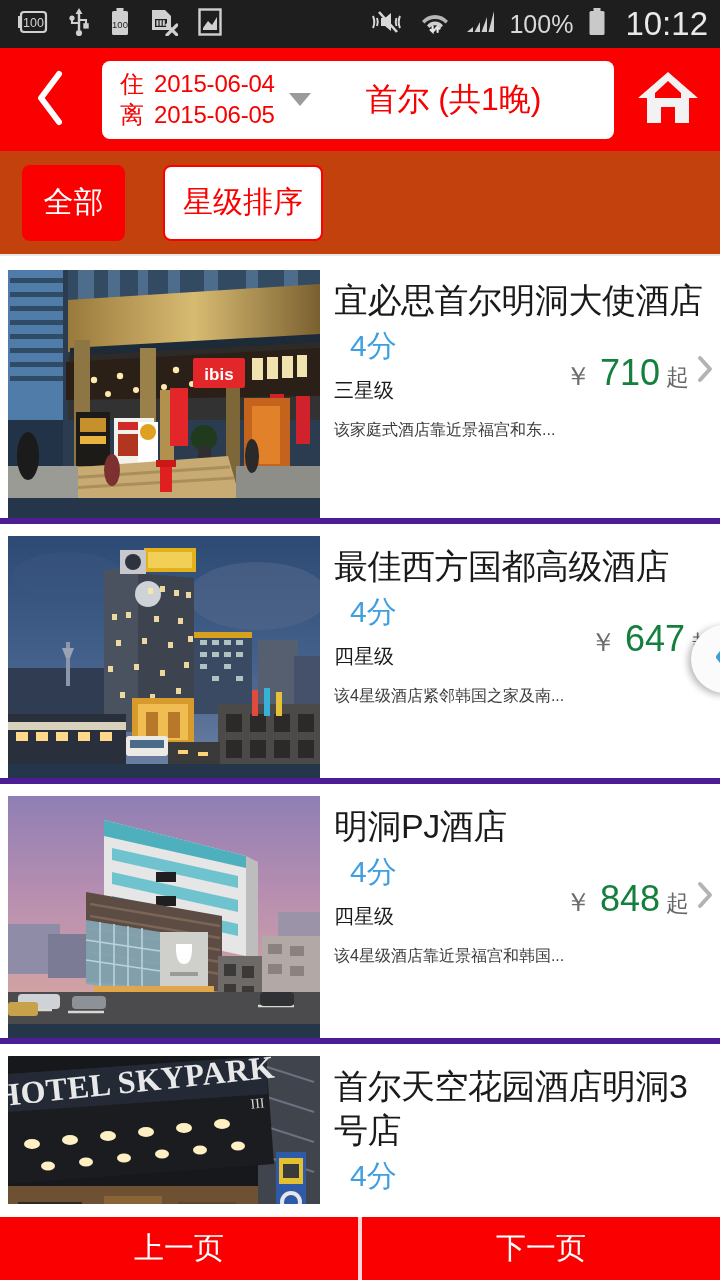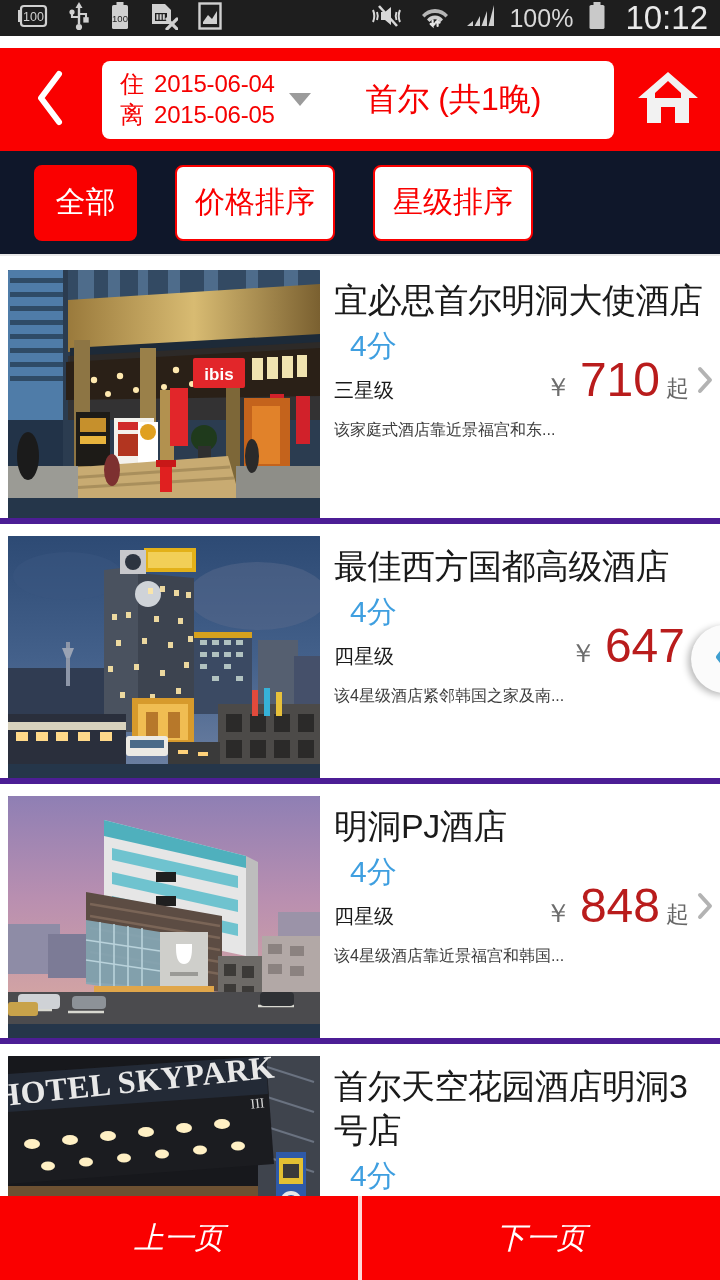--- a/index.html
+++ b/index.html
@@ -14,21 +14,21 @@
   .screen {
     position: relative;
     width: 720px; height: 1280px;
     overflow: hidden;
     background: #ffffff;
   }
 
   
   .statusbar {
     position: absolute; top: 0; left: 0;
-    width: 720px; height: 36px;
+    width: 720px; height: 48px;
     background: #1e1e1e;
     display: flex; align-items: center;
     padding: 0 12px 0 18px;
   }
   .sb-left { display: flex; align-items: center; gap: 20px; }
   .sb-right { margin-left: auto; display: flex; align-items: center; gap: 14px; }
   .sb-ico { display: block; }
   .sb-pct {
     color: #d8d8d8; font-size: 25px; letter-spacing: 0px;
     font-family: "Liberation Sans", sans-serif;
@@ -91,23 +91,23 @@
     color: #f60000;
     font-size: 32px;
     white-space: nowrap;
     padding-right: 8px;
   }
 
   
   .filterbar {
     position: absolute; top: 151px; left: 0;
     width: 720px; height: 105px;
-    background: #0f172a;
+    background: #c2410c;
     display: flex; align-items: center;
-    padding-left: 34px;
+    padding-left: 22px;
     gap: 38px;
     border-bottom: 2px solid #e8e8e8;
   }
   .chip {
     height: 76px;
     min-width: 100px;
     border-radius: 8px;
     display: flex; align-items: center; justify-content: center;
     font-size: 30px;
     padding: 0 16px;
@@ -179,46 +179,45 @@
     white-space: nowrap;
     overflow: hidden;
   }
   .price-wrap {
     position: absolute;
     right: 6px;
     display: flex; align-items: baseline;
     white-space: nowrap;
   }
   .p-yen { font-size: 26px; color: #6d6d6d; margin-right: 9px; }
-  .p-num { font-size: 48px; color: #b91c1c; letter-spacing: 0px; }
+  .p-num { font-size: 36px; color: #15803d; letter-spacing: 0px; }
   .p-qi  { font-size: 23px; color: #666666; margin-left: 6px; }
   .p-chev {
     margin-left: 8px; position: relative; top: -2px;
   }
 
   
   .side-fab {
     position: absolute;
     left: 691px; top: 625px;
     width: 68px; height: 68px;
     border-radius: 50%;
     background: #fbfbfb;
     box-shadow: -3px 2px 7px rgba(0,0,0,0.28);
     display: flex; align-items: center; justify-content: center;
     z-index: 30;
   }
 
   
   .pager {
     position: absolute; left: 0; bottom: 0;
-    width: 720px; height: 84px;
+    width: 720px; height: 63px;
     background: #fa0000;
     display: flex;
     z-index: 40;
-    font-style: italic;
   }
   .pg-btn {
     flex: 1 1 0;
     display: flex; align-items: center; justify-content: center;
     color: #ffffff;
     font-size: 30px;
   }
   .pg-sep { width: 2px; background: #ffffff; opacity: 0.85; }
 </style>
 </head>
@@ -337,21 +336,20 @@
           <path d="M33 3 L63 29 L54 29 L54 54 L40 54 L40 38 L26 38 L26 54 L12 54 L12 29 L3 29 Z" fill="#f2f2f2"></path>
           <path d="M33 13 L51 29 L15 29 Z" fill="#fa0000" opacity="0"></path>
           <path d="M33 12 L20 24 L20 29 L46 29 L46 24 Z" fill="#fa0000"></path>
         </svg>
       </span>
     </div>
   </div>
 
   <div class="filterbar">
     <div class="chip active">全部</div>
-    <div class="chip idle">价格排序</div>
     <div class="chip idle">星级排序</div>
   </div>
 
   <div class="list">
 
     <div class="card">
       <div class="thumb">
         <svg viewBox="0 0 312 228" preserveAspectRatio="none">
           <defs>
             <linearGradient id="g1a" x1="0" y1="0" x2="0" y2="1">

